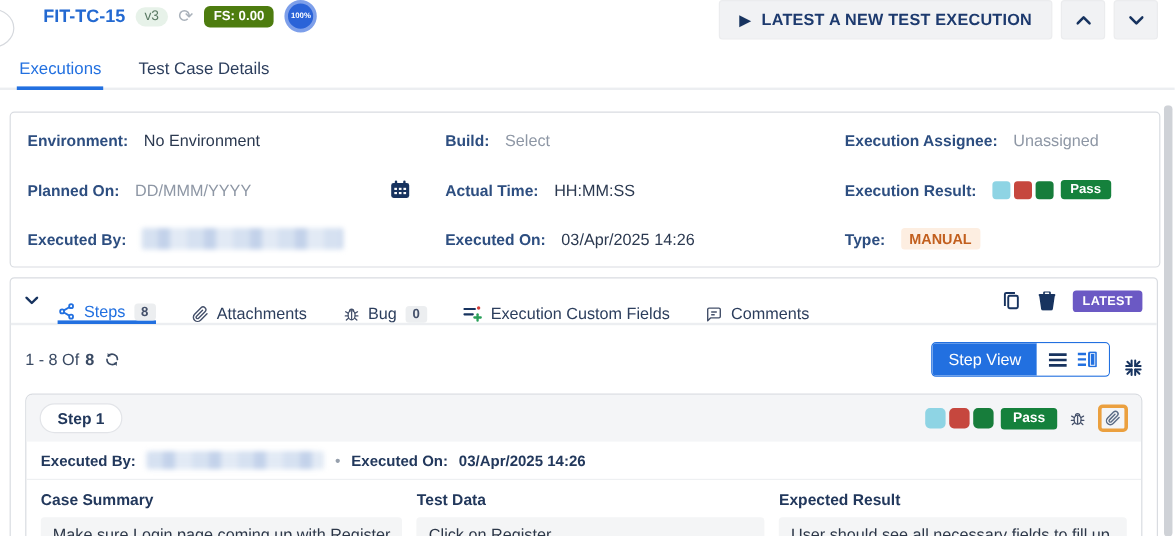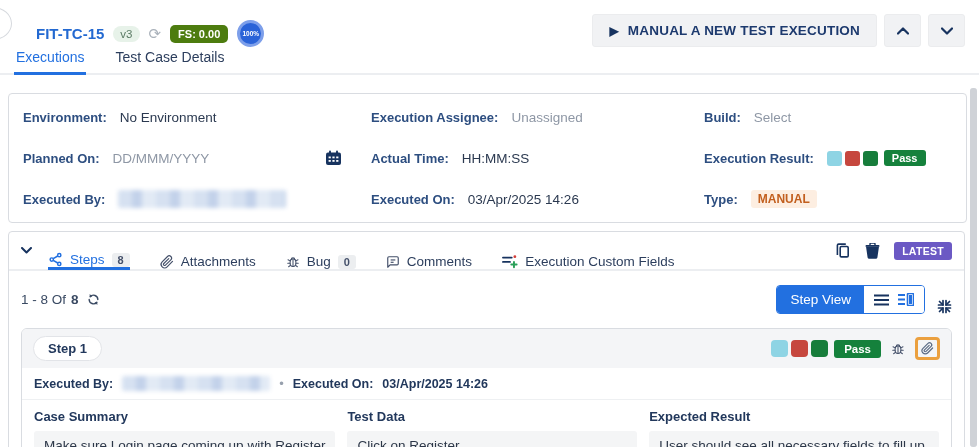--- a/index.html
+++ b/index.html
@@ -1,20 +1,20 @@
 <!DOCTYPE html>
 <html><head>
 <meta charset="utf-8">
 <style>
   * { margin:0; padding:0; box-sizing:border-box; }
   html,body { width:979px; height:447px; overflow:hidden; background:#fff;
               font-family:"Liberation Sans", sans-serif; color:#2c3e5d; }
 
   
-  .topbar { height:47px; display:flex; align-items:flex-end; padding:0 14px; position:relative; }
+  .topbar { height:47px; display:flex; align-items:flex-start; padding:0 14px; position:relative; }
   .partial-circle { position:absolute; left:-26px; top:7px; width:38px; height:33px;
                     border:1px solid #d6d9de; border-radius:50%; background:#fff; }
   .brand { display:flex; align-items:center; gap:9px; margin-left:22px; }
   .test-id { color:#2369d1; font-size:15px; font-weight:700; cursor:pointer; }
   .ver-badge { background:#e7f2e9; color:#5a7a64; font-size:11.5px; padding:2px 7px;
                border-radius:9px; }
   .refresh-small { color:#aab2bb; font-size:15px; cursor:pointer; line-height:1; }
   .fs-badge { background:#4d7c0f; color:#fff; font-size:11px; font-weight:700;
               padding:3px 8px; border-radius:5px; }
   .pct-circle { width:27px; height:27px; border-radius:50%; background:#2a63d8;
@@ -116,21 +116,21 @@
   <div class="brand">
     <span class="test-id">FIT-TC-15</span>
     <span class="ver-badge">v3</span>
     <span class="refresh-small">⟳</span>
     <span class="fs-badge">FS: 0.00</span>
     <span class="pct-circle">100%</span>
   </div>
   <div class="topbar-right">
     <button class="start-btn">
       <span class="play">▶</span>
-      <span>MANUAL A NEW TEST EXECUTION</span>
+      <span>LATEST A NEW TEST EXECUTION</span>
     </button>
     <button class="nav-btn">
       <svg width="12" height="8" viewBox="0 0 12 8">
           <polyline points="1,6.5 6,1.5 11,6.5" fill="none" stroke="#17335f" stroke-width="2.2" stroke-linecap="round" stroke-linejoin="round"></polyline>
         </svg>
     </button>
     <button class="nav-btn">
       <svg width="12" height="8" viewBox="0 0 12 8">
           <polyline points="1,1.5 6,6.5 11,1.5" fill="none" stroke="#17335f" stroke-width="2.2" stroke-linecap="round" stroke-linejoin="round"></polyline>
         </svg>
@@ -147,26 +147,26 @@
   <div class="thumb"></div>
 </div>
 
 <div class="fields-panel">
 
   <div class="fcell">
     <span class="flabel">Environment:</span>
     <span class="fval-dark">No Environment</span>
   </div>
   <div class="fcell">
+    <span class="flabel">Build:</span>
+    <span class="fval-gray">Select</span>
+  </div>
+  <div class="fcell">
     <span class="flabel">Execution Assignee:</span>
     <span class="fval-gray">Unassigned</span>
-  </div>
-  <div class="fcell">
-    <span class="flabel">Build:</span>
-    <span class="fval-gray">Select</span>
   </div>
 
   <div class="fcell">
     <span class="flabel">Planned On:</span>
     <span class="fval-gray">DD/MMM/YYYY</span>
     <span class="spacer"></span>
     <span class="icon-btn" style="margin-right:8px;">
       <svg width="17" height="16" viewBox="0 0 17 16">
           <rect x="1" y="2.5" width="15" height="12.5" rx="2" fill="#17335f"></rect>
           <rect x="4" y="0.5" width="2" height="4" rx="1" fill="#17335f"></rect>
@@ -252,43 +252,43 @@
             <line x1="17" y1="11" x2="20.5" y2="9"></line>
             <line x1="17" y1="15" x2="21" y2="15"></line>
             <line x1="16.5" y1="18.5" x2="19.5" y2="21"></line>
           </g>
         </svg>
       <span>Bug</span>
       <span class="cnt-badge">0</span>
     </div>
 
     <div class="stab">
+      <svg width="16" height="15" viewBox="0 0 18 17">
+          <g stroke="#17335f" stroke-width="2" stroke-linecap="round">
+            <line x1="1" y1="4" x2="11" y2="4"></line>
+            <line x1="1" y1="9" x2="9" y2="9"></line>
+          </g>
+          <circle cx="14.5" cy="3" r="1.6" fill="#d43f3a"></circle>
+          <g stroke="#2aa05a" stroke-width="2.2" stroke-linecap="round">
+            <line x1="13.5" y1="9" x2="13.5" y2="15"></line>
+            <line x1="10.5" y1="12" x2="16.5" y2="12"></line>
+          </g>
+        </svg>
+      <span>Execution Custom Fields</span>
+    </div>
+
+    <div class="stab">
       <svg width="14" height="14" viewBox="0 0 24 24">
           <g fill="none" stroke="#44506a" stroke-width="2" stroke-linejoin="round">
             <path d="M21 15a2 2 0 0 1-2 2H7l-4 4V5a2 2 0 0 1 2-2h14a2 2 0 0 1 2 2z"></path>
             <line x1="8" y1="8.5" x2="16" y2="8.5"></line>
             <line x1="8" y1="12.5" x2="13" y2="12.5"></line>
           </g>
         </svg>
       <span>Comments</span>
-    </div>
-
-    <div class="stab">
-      <svg width="16" height="15" viewBox="0 0 18 17">
-          <g stroke="#17335f" stroke-width="2" stroke-linecap="round">
-            <line x1="1" y1="4" x2="11" y2="4"></line>
-            <line x1="1" y1="9" x2="9" y2="9"></line>
-          </g>
-          <circle cx="14.5" cy="3" r="1.6" fill="#d43f3a"></circle>
-          <g stroke="#2aa05a" stroke-width="2.2" stroke-linecap="round">
-            <line x1="13.5" y1="9" x2="13.5" y2="15"></line>
-            <line x1="10.5" y1="12" x2="16.5" y2="12"></line>
-          </g>
-        </svg>
-      <span>Execution Custom Fields</span>
     </div>
 
     <div class="steps-tabs-right">
       <span class="icon-btn">
         <svg width="16" height="17" viewBox="0 0 20 21">
             <g fill="none" stroke="#17335f" stroke-width="2">
               <rect x="6.5" y="5.5" width="10" height="13" rx="1.5"></rect>
               <path d="M13.5 2.5h-9A1.5 1.5 0 0 0 3 4v12"></path>
             </g>
           </svg>

